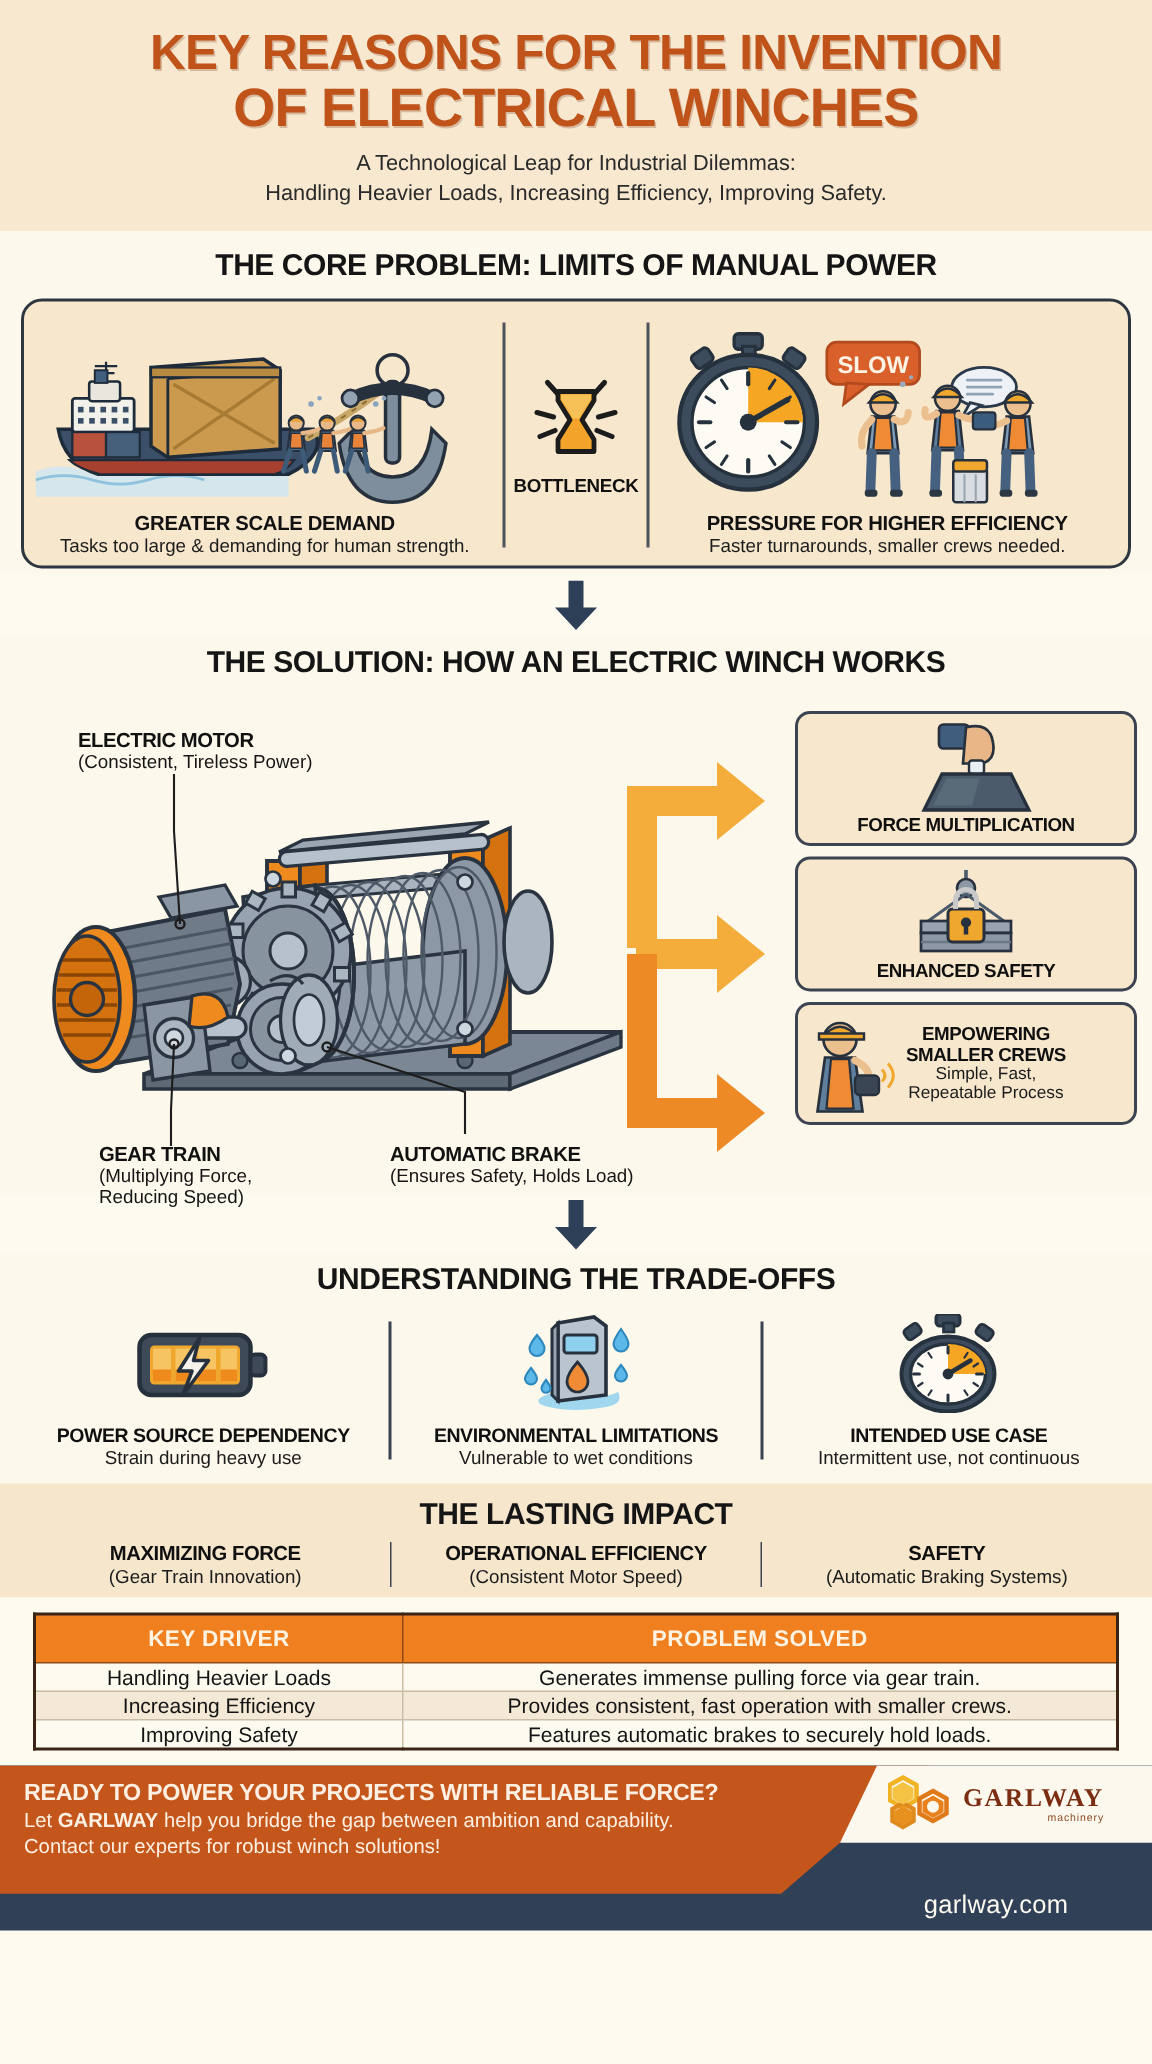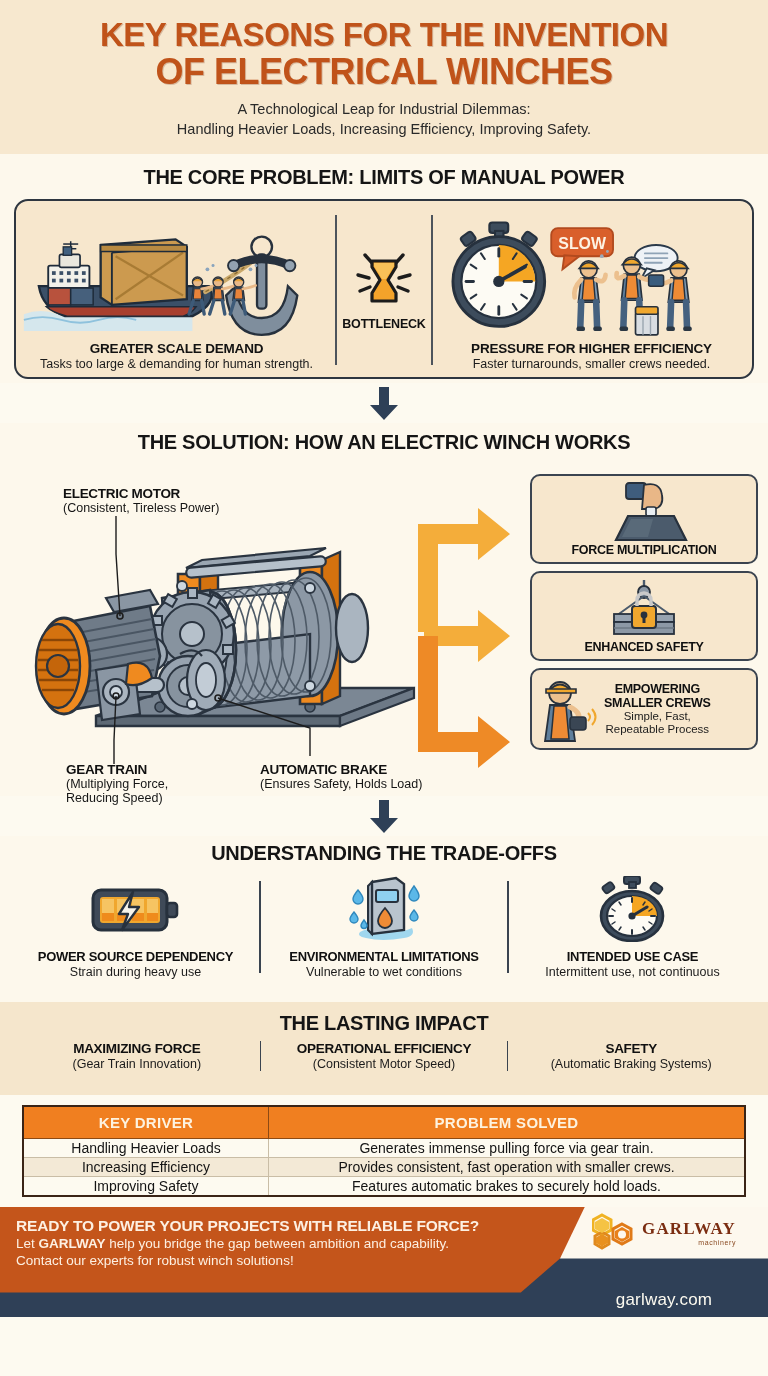--- a/index.html
+++ b/index.html
@@ -56,30 +56,30 @@
   }
   .bcard .blabel { font-size: 12.5px; font-weight: 900; color: #101010; text-align: center; letter-spacing:-.3px;}
   .bcard .bsub { font-size: 11.5px; color: #1b1b1b; text-align: right; line-height: 1.12; }
   .bcard.row { flex-direction: row; align-items: center; gap: 4px; }
 
   .callout { position: absolute; }
   .cl-title { font-size: 13.5px; font-weight: 900; color: #111; letter-spacing: -.3px; }
   .cl-sub { font-size: 12.5px; color: #151515; line-height: 1.12; }
 
   
-  .tradeoffs { background: #fdf8ec; padding: 6px 12px 23px; }
+  .tradeoffs { background: #fdf8ec; padding: 6px 12px 10px; }
   .to-row { display: flex; margin-top: 6px; }
   .to-col { flex: 1; display: flex; flex-direction: column; align-items: center; padding: 0 6px; }
   .to-icon { height: 68px; display: flex; align-items: center; justify-content: center; }
   .to-title { font-size: 13px; font-weight: 900; color: #101010; margin-top: 6px; letter-spacing:-.3px; text-align:center;}
   .to-sub { font-size: 12.5px; color: #1b1b1b; margin-top: 1px; text-align: left; }
   .to-div { width: 1.6px; background: #3a4450; margin: 6px 0; }
 
   
-  .impact { background: #f5e6cc; padding: 10px 14px 24px; }
+  .impact { background: #f5e6cc; padding: 10px 14px 7px; }
   .impact-row { display: flex; margin-top: 6px; }
   .im-col { flex: 1; text-align: center; padding: 0 8px; }
   .im-title { font-size: 13.5px; font-weight: 900; color: #101010; letter-spacing:-.3px;}
   .im-sub { font-size: 12.5px; color: #1b1b1b; margin-top: 1px; }
   .im-div { width: 1.6px; background: #3a4450; }
 
   
   .table-wrap { background: #fdfaf0; padding: 10px 22px 10px; }
   table { width: 100%; border-collapse: collapse; border: 2px solid #3a2416; }
   th {
@@ -471,21 +471,21 @@
           <g fill="#f4ad3a" stroke="none">
             <path d="M408 168 L408 60 L468 60 L468 44 L500 70 L468 96 L468 80 L428 80 L428 168 Z"></path>
             <path d="M414 162 L468 162 L468 146 L500 172 L468 198 L468 182 L414 182 Z"></path>
           </g>
           <g fill="#ee8a26">
             <path d="M408 172 L428 172 L428 268 L468 268 L468 252 L500 278 L468 304 L468 288 L408 288 Z"></path>
           </g>
         </svg>
 
         
-        <div class="callout" style="left:42px; top:22px;margin-left:11px;">
+        <div class="callout" style="left:42px; top:22px;">
           <div class="cl-title">ELECTRIC MOTOR</div>
           <div class="cl-sub">(Consistent, Tireless Power)</div>
         </div>
         <div class="callout" style="left:56px; top:298px; text-align:left;">
           <div class="cl-title">GEAR TRAIN</div>
           <div class="cl-sub">(Multiplying Force,</div>
           <div class="cl-sub">Reducing Speed)</div>
         </div>
         <div class="callout" style="left:250px; top:298px;">
           <div class="cl-title">AUTOMATIC BRAKE</div>

